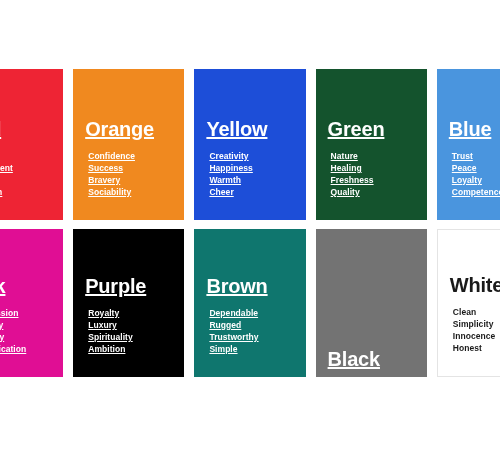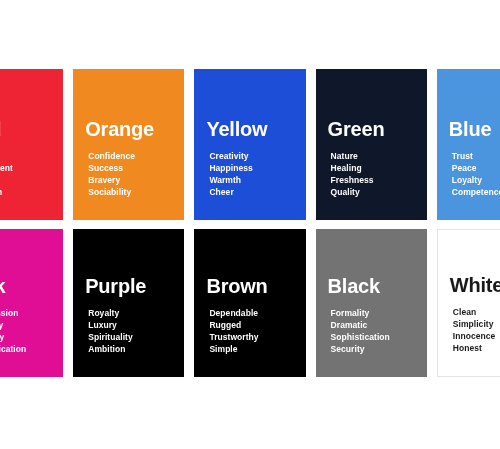--- a/index.html
+++ b/index.html
@@ -69,20 +69,21 @@
     font-weight: bold;
     line-height: 1.42;
     letter-spacing: 0.05px;
     white-space: nowrap;
   }
 
   
   .card.light .card-name,
   .card.light .traits li {
     color: #ffffff;
+    text-decoration: underline;
   }
   
   .card.dark .card-name,
   .card.dark .traits li {
     color: #1a1a1a;
   }
 
   .card.bordered {
     border: 1px solid #e4e4e4;
   }
@@ -116,21 +117,21 @@
     <div class="card light" style="background:#1d4ed8">
       <div class="card-name">Yellow</div>
       <ul class="traits">
         <li>Creativity</li>
         <li>Happiness</li>
         <li>Warmth</li>
         <li>Cheer</li>
       </ul>
     </div>
 
-    <div class="card light" style="background:#0f172a">
+    <div class="card light" style="background:#14532d">
       <div class="card-name">Green</div>
       <ul class="traits">
         <li>Nature</li>
         <li>Healing</li>
         <li>Freshness</li>
         <li>Quality</li>
       </ul>
     </div>
 
     <div class="card light" style="background:#4A95DE">
@@ -156,38 +157,32 @@
     <div class="card light" style="background:#000000">
       <div class="card-name">Purple</div>
       <ul class="traits">
         <li>Royalty</li>
         <li>Luxury</li>
         <li>Spirituality</li>
         <li>Ambition</li>
       </ul>
     </div>
 
-    <div class="card light" style="background:#000000">
+    <div class="card light" style="background:#0f766e">
       <div class="card-name">Brown</div>
       <ul class="traits">
         <li>Dependable</li>
         <li>Rugged</li>
         <li>Trustworthy</li>
         <li>Simple</li>
       </ul>
     </div>
 
     <div class="card light" style="background:#737373">
       <div class="card-name">Black</div>
-      <ul class="traits">
-        <li>Formality</li>
-        <li>Dramatic</li>
-        <li>Sophistication</li>
-        <li>Security</li>
-      </ul>
     </div>
 
     <div class="card dark bordered" style="background:#FFFFFF">
       <div class="card-name">White</div>
       <ul class="traits">
         <li>Clean</li>
         <li>Simplicity</li>
         <li>Innocence</li>
         <li>Honest</li>
       </ul>

